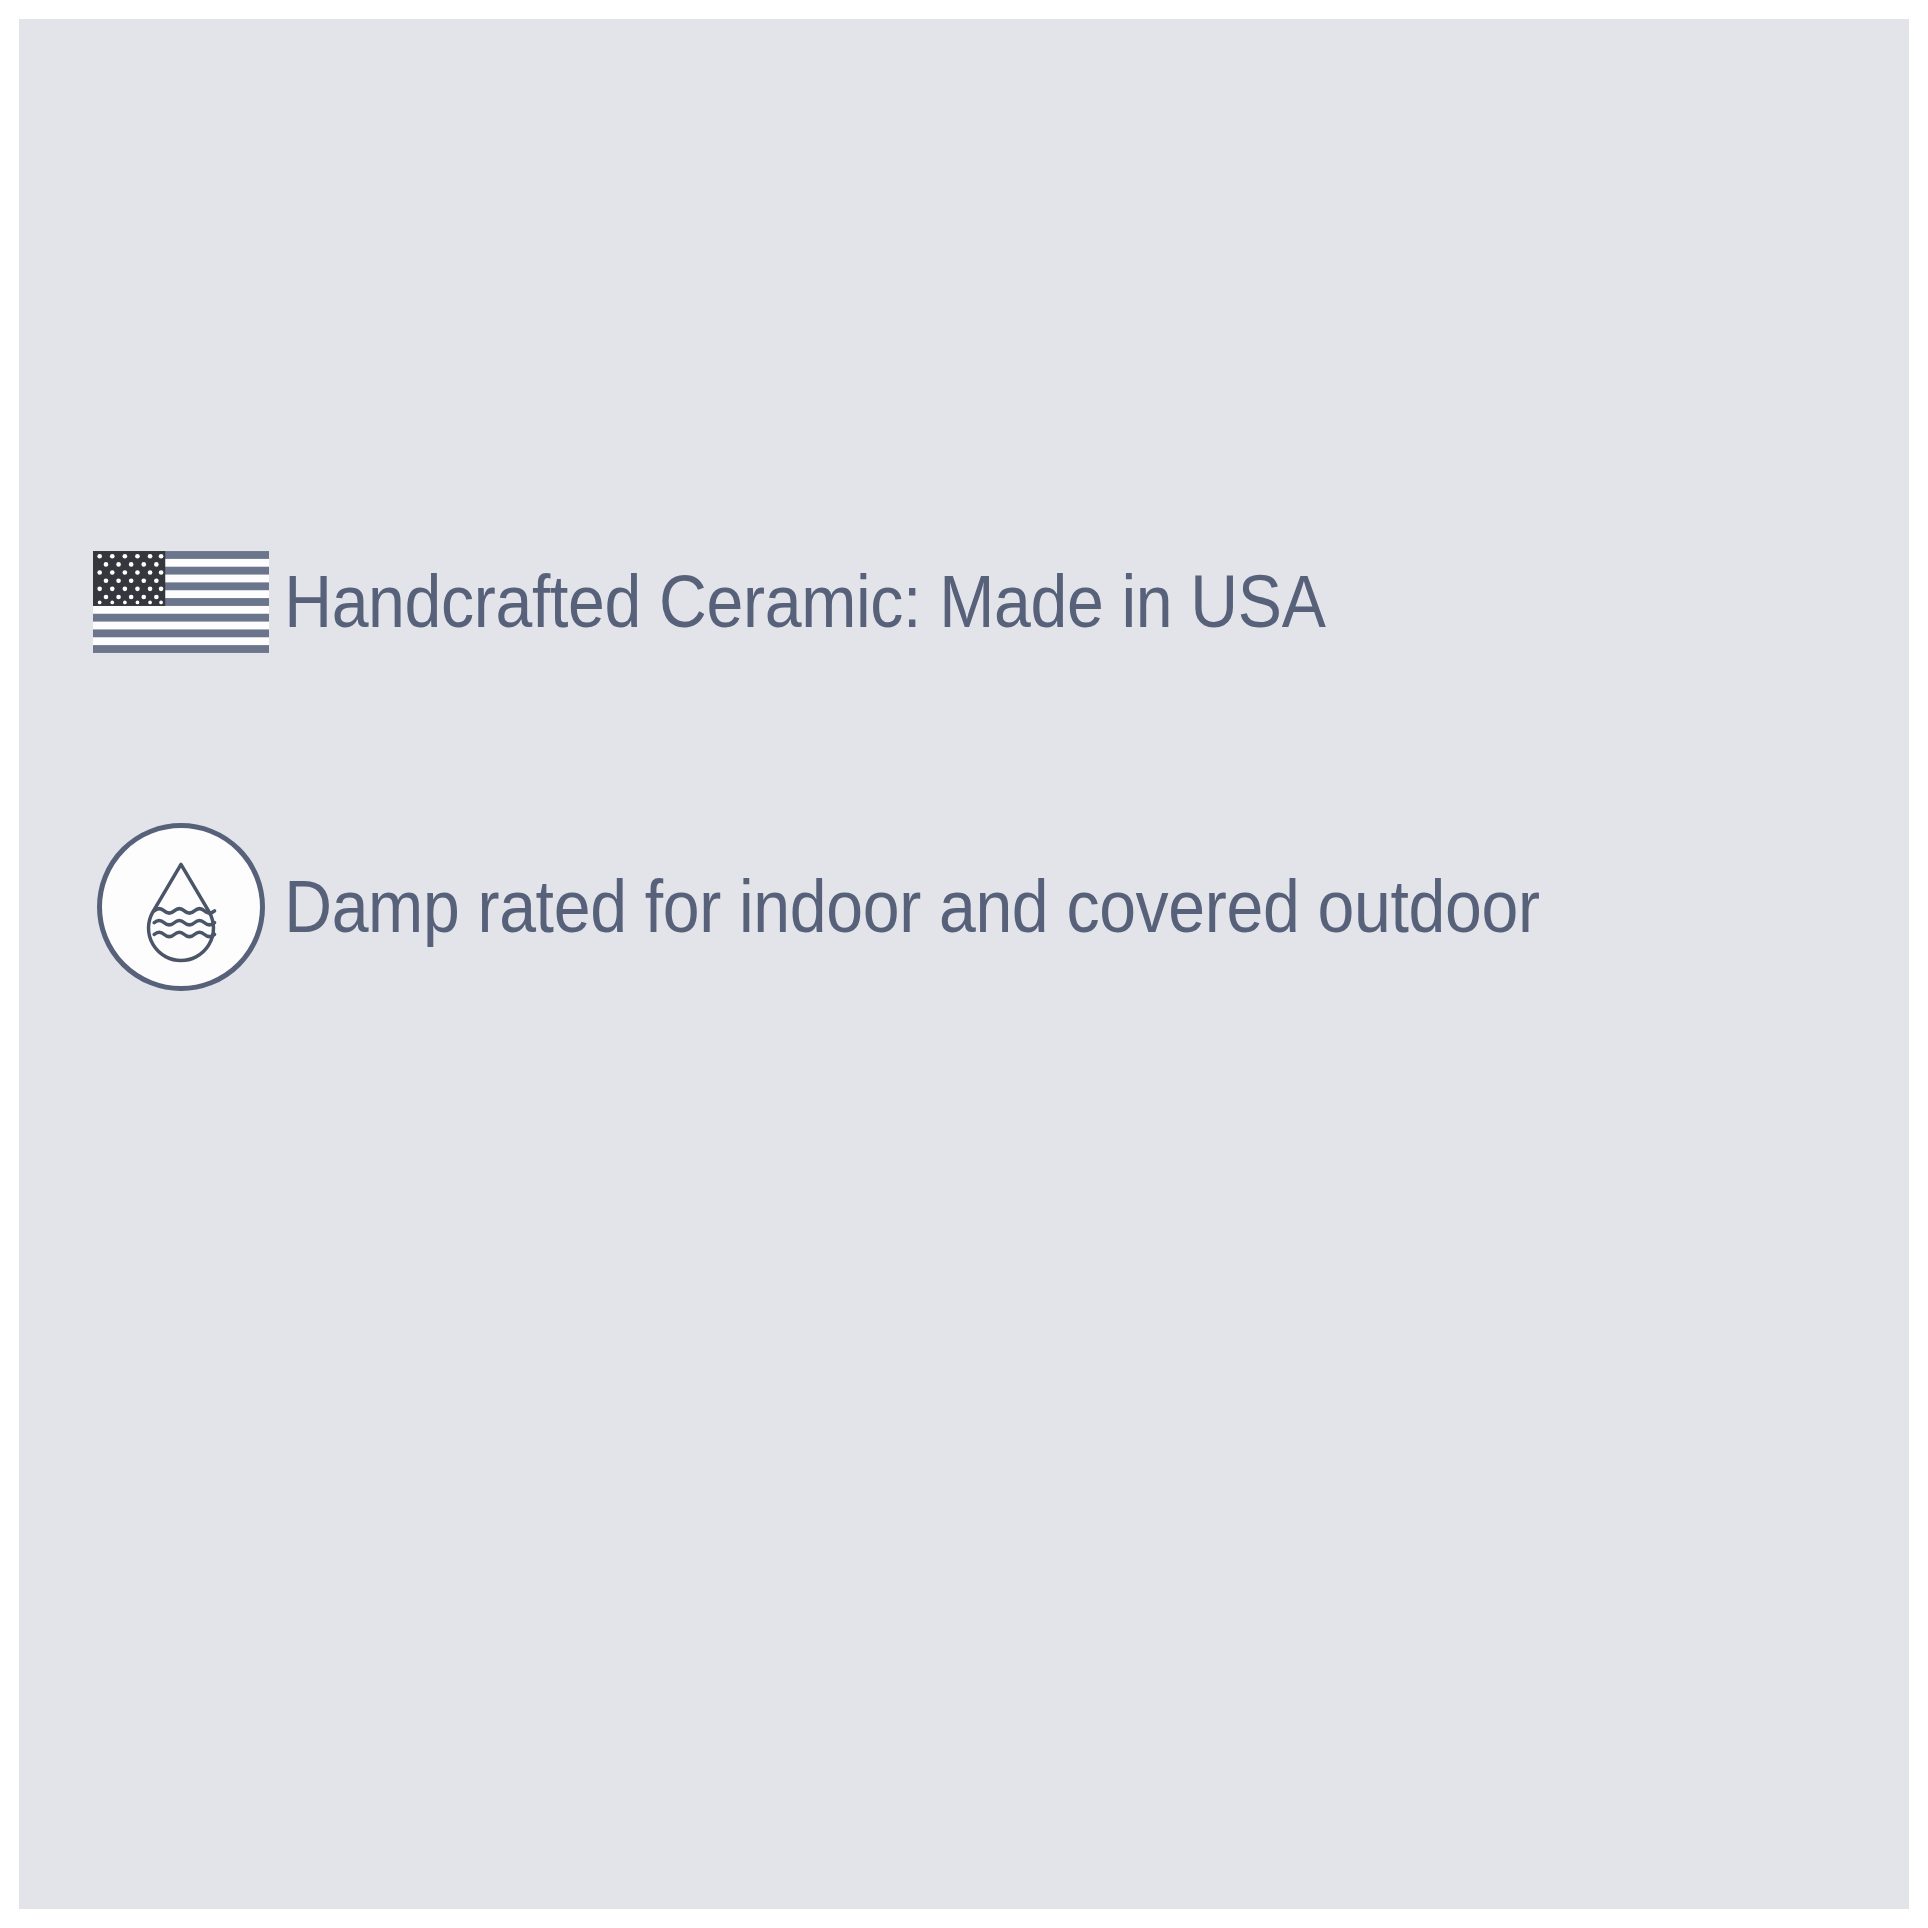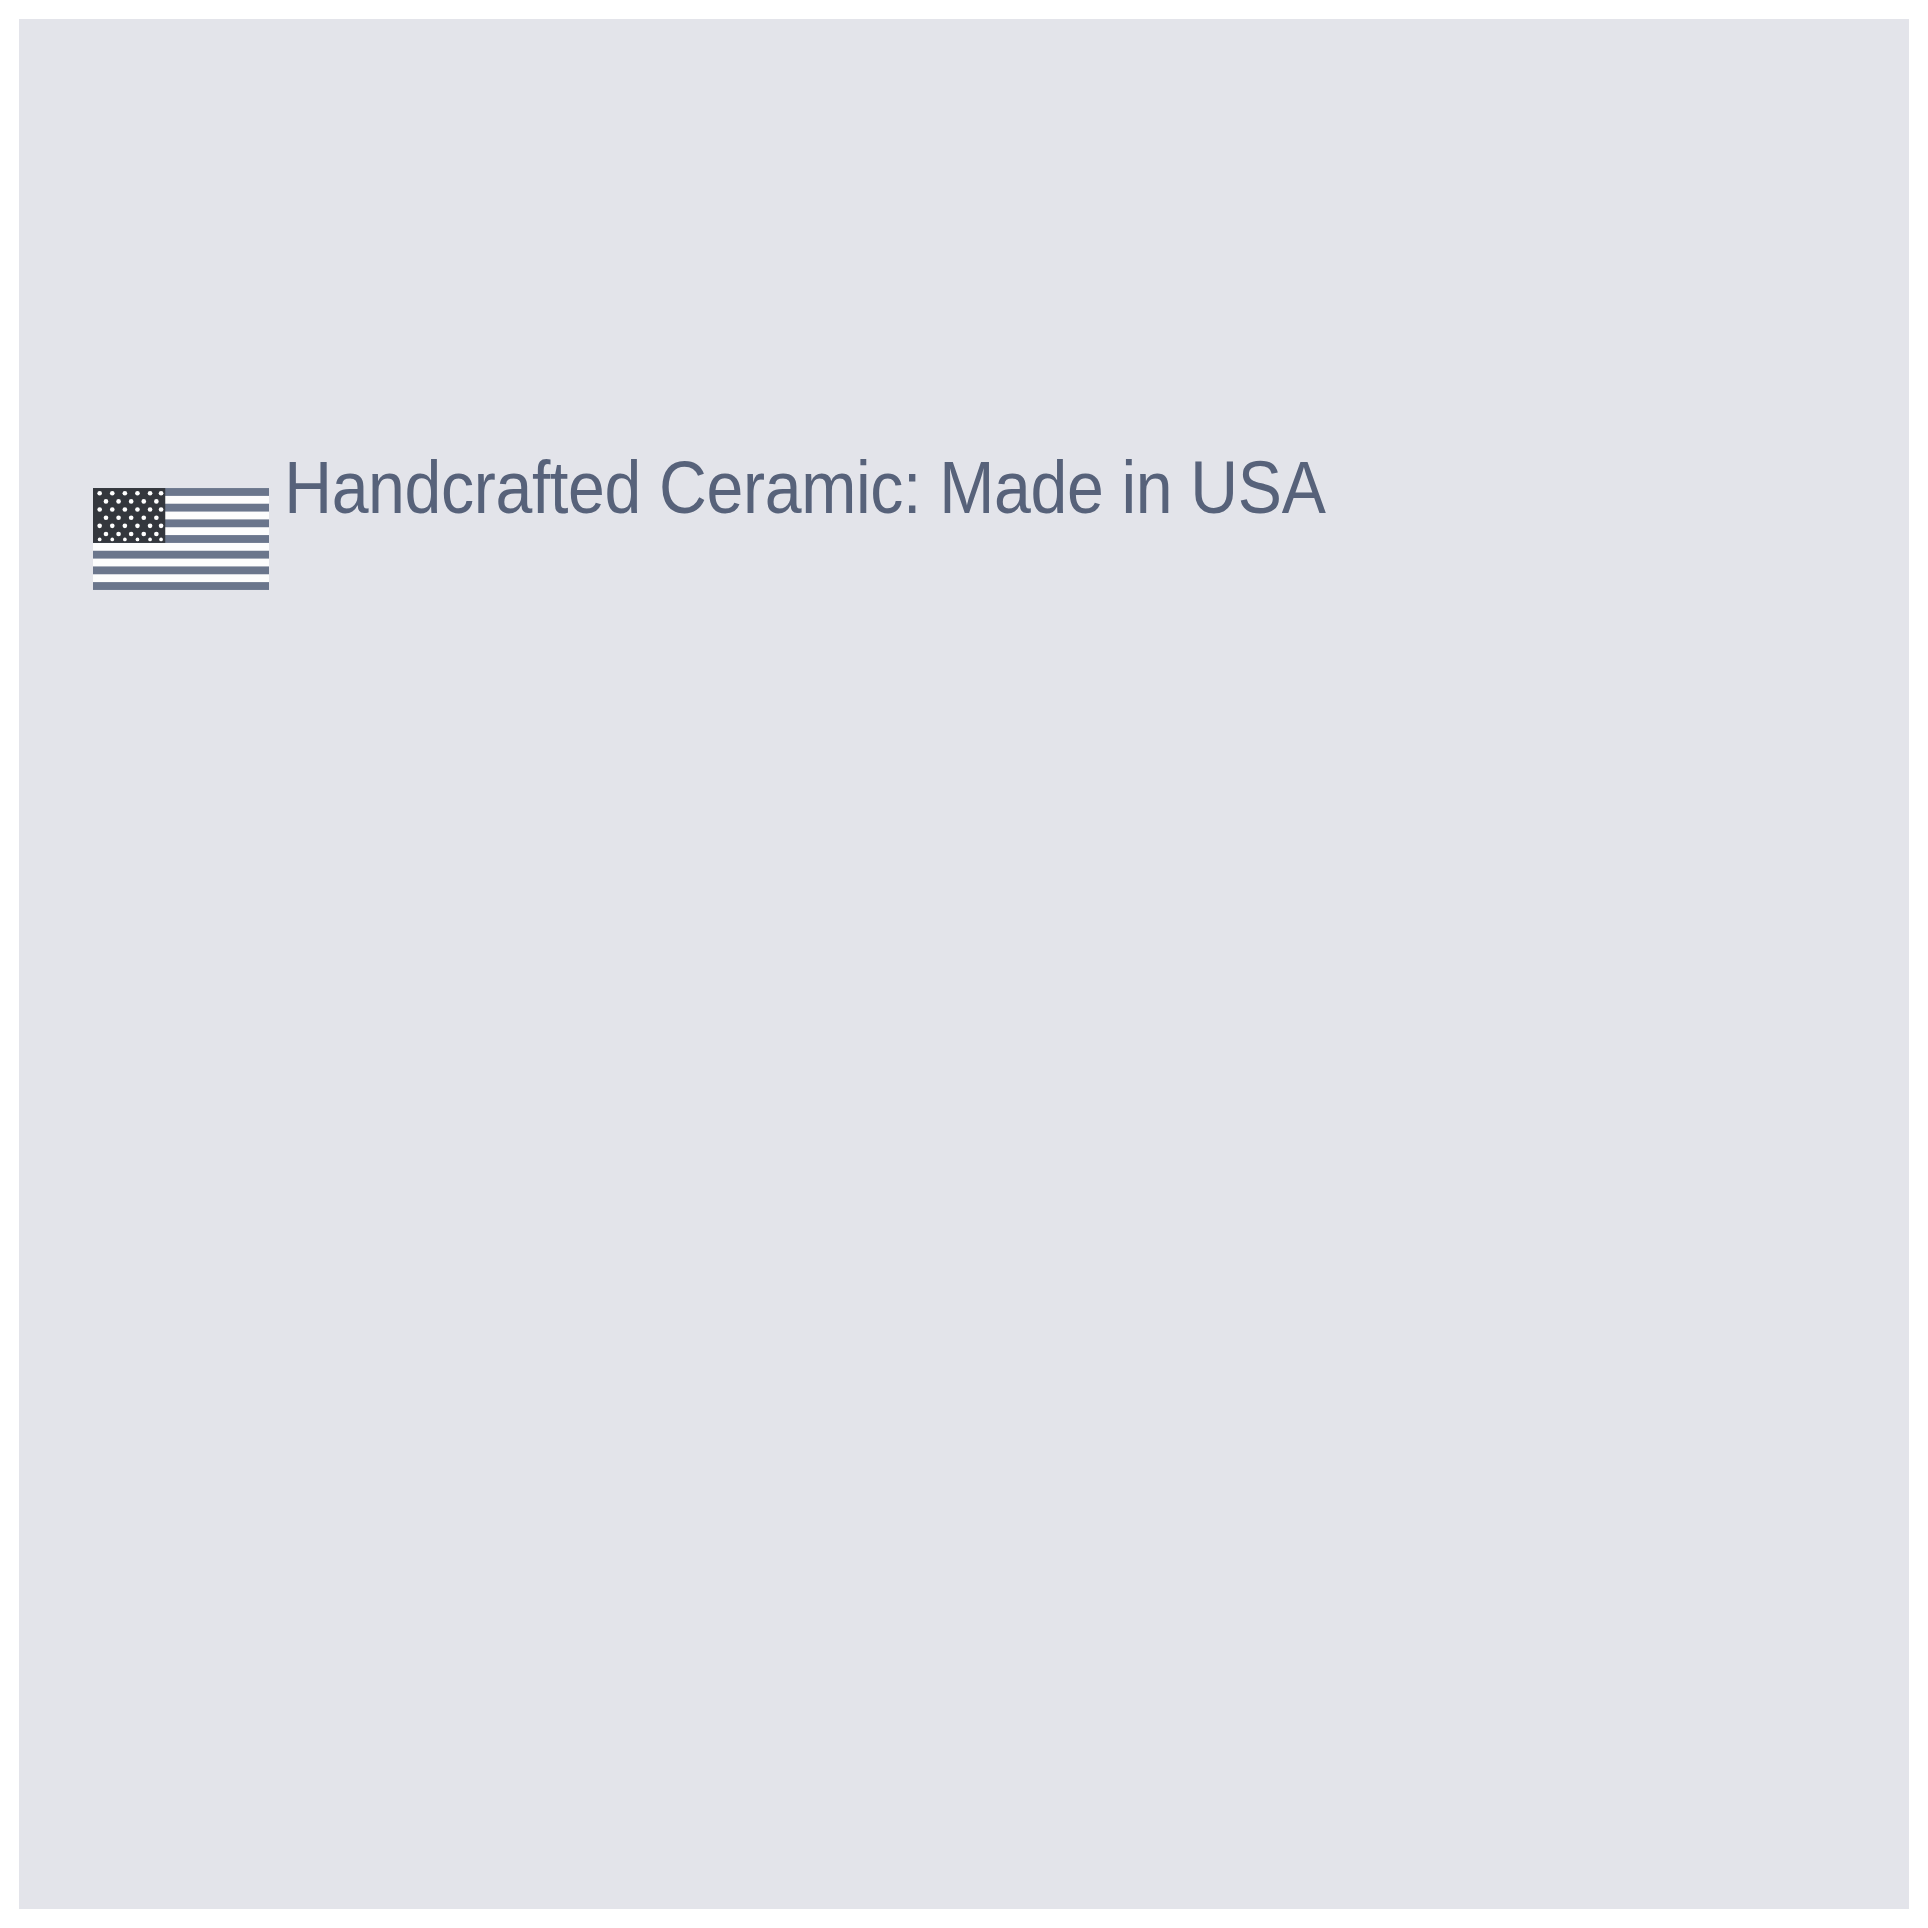--- a/index.html
+++ b/index.html
@@ -26,21 +26,21 @@
 
   .feature-list {
     position: absolute;
     left: 66px;
     top: 430px;
     width: 1800px;
   }
 
   .feature-row {
     display: flex;
-    align-items: flex-start;
+    align-items: center;
     height: 305px;
   }
 
   .icon-slot {
     width: 192px;
     min-width: 192px;
     height: 180px;
     display: flex;
     align-items: center;
     justify-content: center;
@@ -145,16 +145,31 @@
                   <circle cx="73.5" cy="55.5" r="2"></circle>
               </g>
             </g>
           </svg>
         </div>
       </div>
       <div class="feature-text">Handcrafted Ceramic: Made in USA</div>
     </div>
 
 
+    <div class="feature-row">
+      <div class="icon-slot">
+        <div class="icon-circle">
+          <svg width="112" height="112" viewBox="0 0 100 100" aria-hidden="true">
+            <path d="M50 12 L75.5 55 A29 29 0 1 1 24.5 55 Z" fill="none" stroke="#4a5568" stroke-width="3.1" stroke-linejoin="round" stroke-linecap="round"></path>
+            <g fill="none" stroke="#4a5568" stroke-width="3.1" stroke-linecap="round">
+              <path d="M26 53.5 q4.5 -4 9 0 t9 0 t9 0 t9 0 t9 0 t9 0"></path>
+              <path d="M26 64 q4.5 -4 9 0 t9 0 t9 0 t9 0 t9 0 t9 0"></path>
+              <path d="M26 74.5 q4.5 -4 9 0 t9 0 t9 0 t9 0 t9 0 t9 0"></path>
+            </g>
+          </svg>
+        </div>
+      </div>
+      <div class="feature-text">Damp rated for indoor and covered outdoor</div>
+    </div>
 
 
   </div>
 </div>
 
 </body></html>

